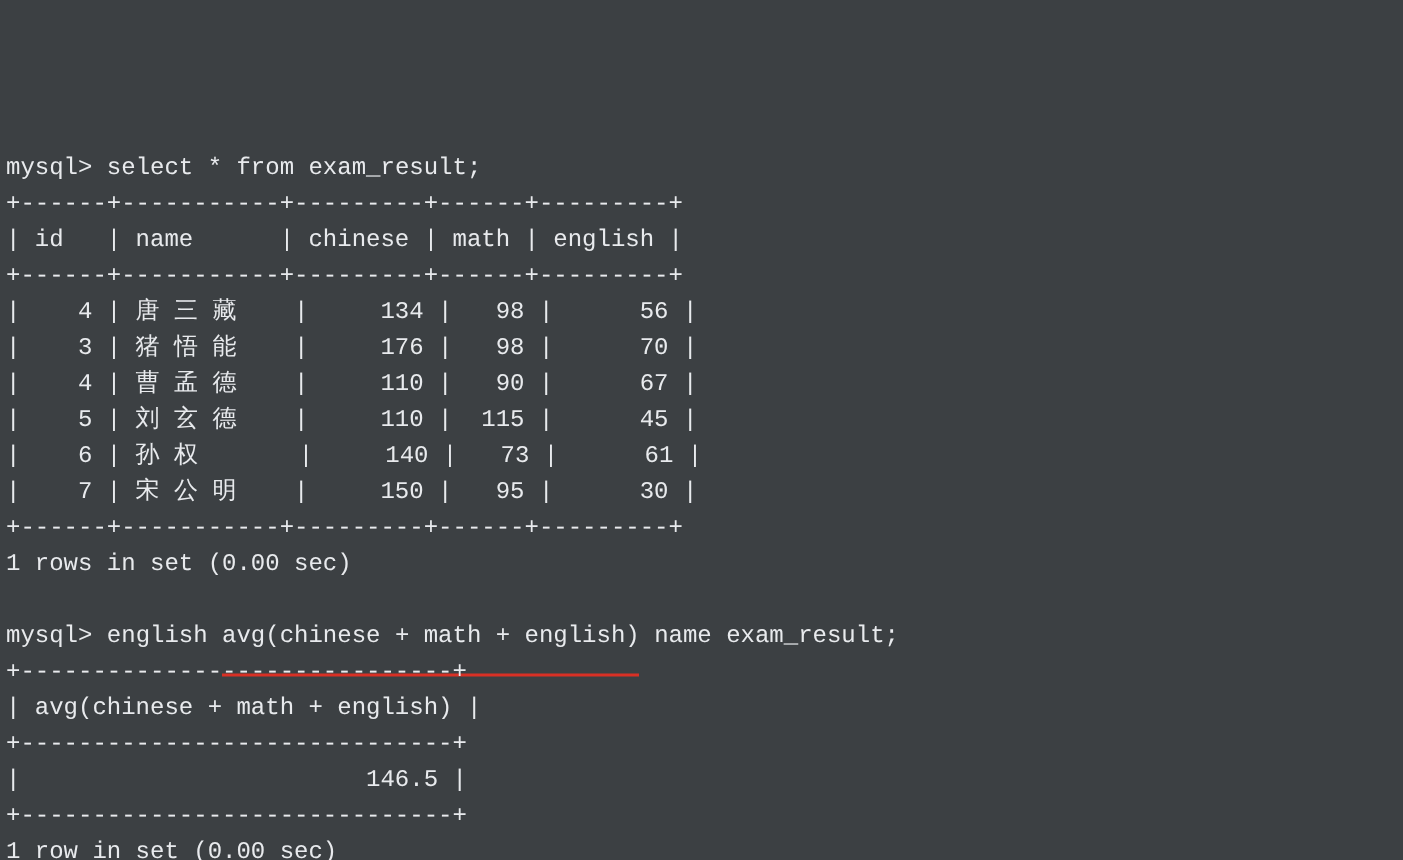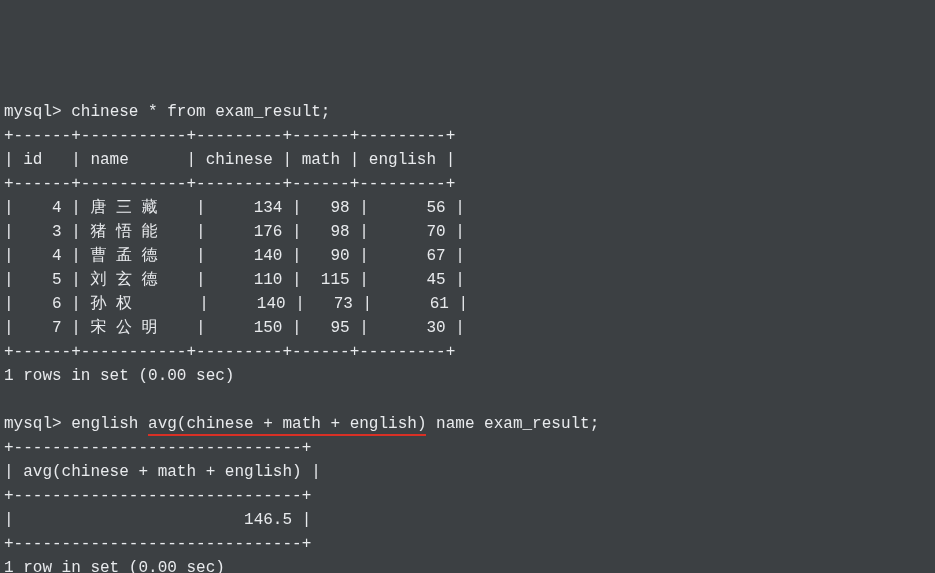--- a/index.html
+++ b/index.html
@@ -7,35 +7,35 @@
       color: #e8eaed;
       font-family: 'Courier New', Consolas, monospace;
       font-size: 16px;
       margin: 0;
       padding: 4px;
       line-height: 1.5;
       white-space: pre;
     }
     .underline {
       border-bottom: 2px solid #d93025;
-      padding-bottom: 1px;
+      padding-bottom: 16px;
     }
   </style>
 </head>
 <body>
 
 
 
-<span>mysql&gt; </span><span>chinese * from exam_result;</span>
+<span>mysql&gt; </span><span>select * from exam_result;</span>
 <span>+------+-----------+---------+------+---------+</span>
 <span>| id   | name      | chinese | math | english |</span>
 <span>+------+-----------+---------+------+---------+</span>
 <span>|    4 | 唐 三 藏    |     134 |   98 |      56 |</span>
 <span>|    3 | 猪 悟 能    |     176 |   98 |      70 |</span>
-<span>|    4 | 曹 孟 德    |     140 |   90 |      67 |</span>
+<span>|    4 | 曹 孟 德    |     110 |   90 |      67 |</span>
 <span>|    5 | 刘 玄 德    |     110 |  115 |      45 |</span>
 <span>|    6 | 孙 权       |     140 |   73 |      61 |</span>
 <span>|    7 | 宋 公 明    |     150 |   95 |      30 |</span>
 <span>+------+-----------+---------+------+---------+</span>
 <span>1 rows in set (0.00 sec)</span>
 
 <span>mysql&gt; </span><span>english </span><span class="underline">avg(chinese + math + english)</span><span> name exam_result;</span>
 <span>+------------------------------+</span>
 <span>| avg(chinese + math + english) |</span>
 <span>+------------------------------+</span>

